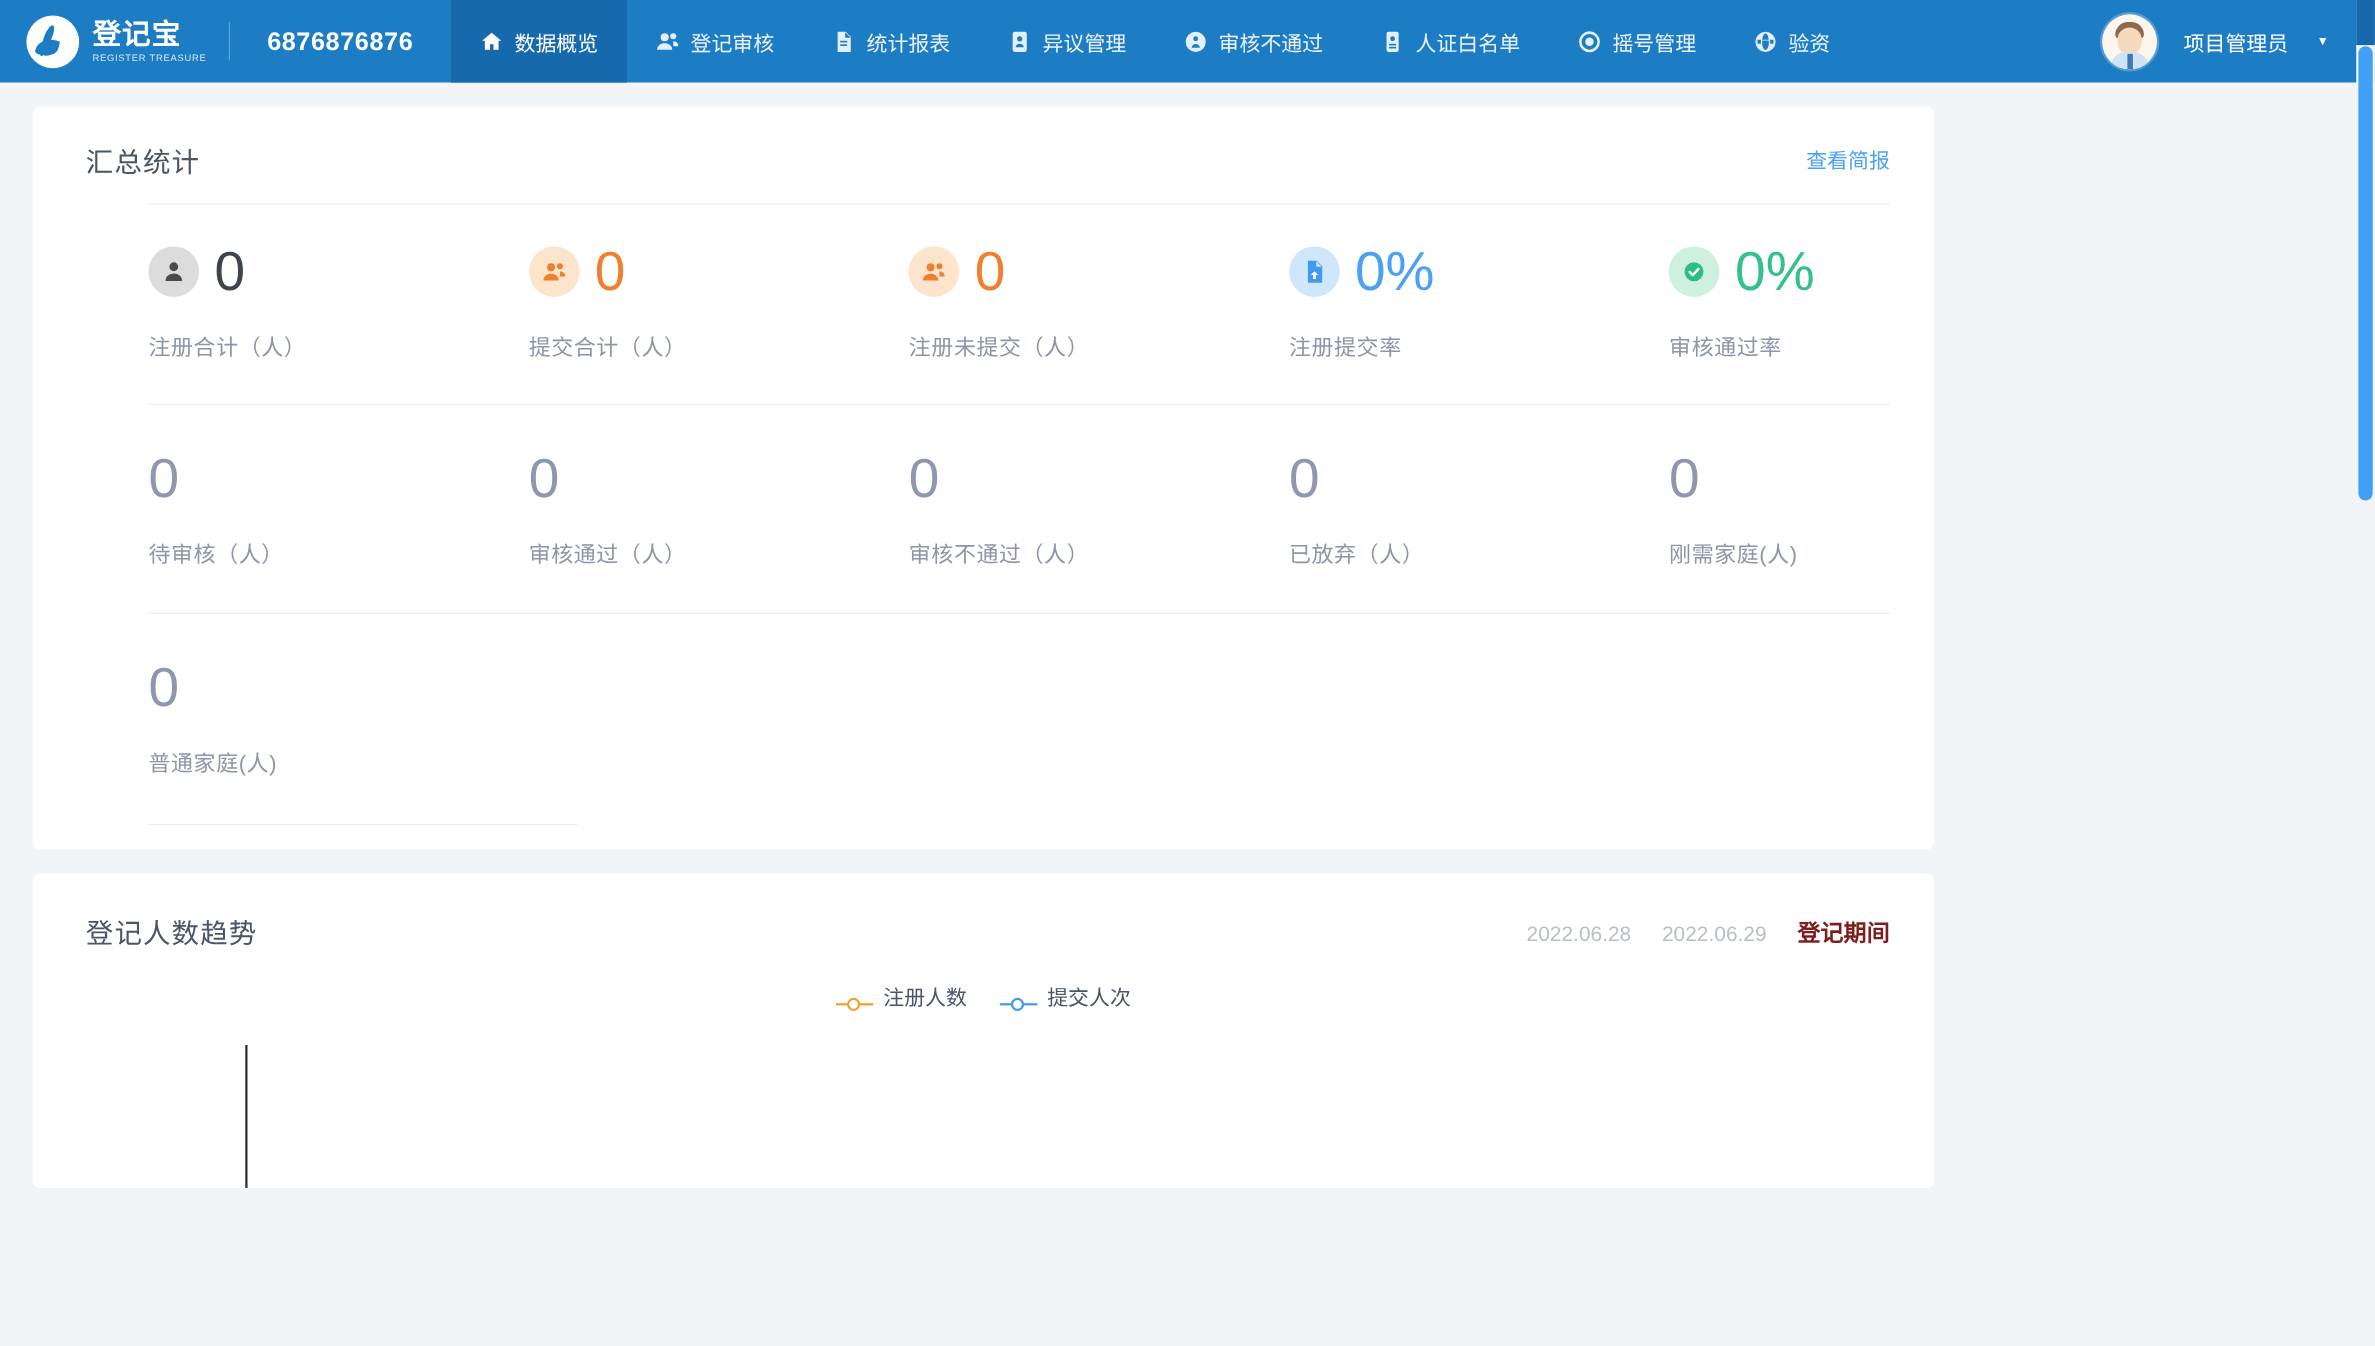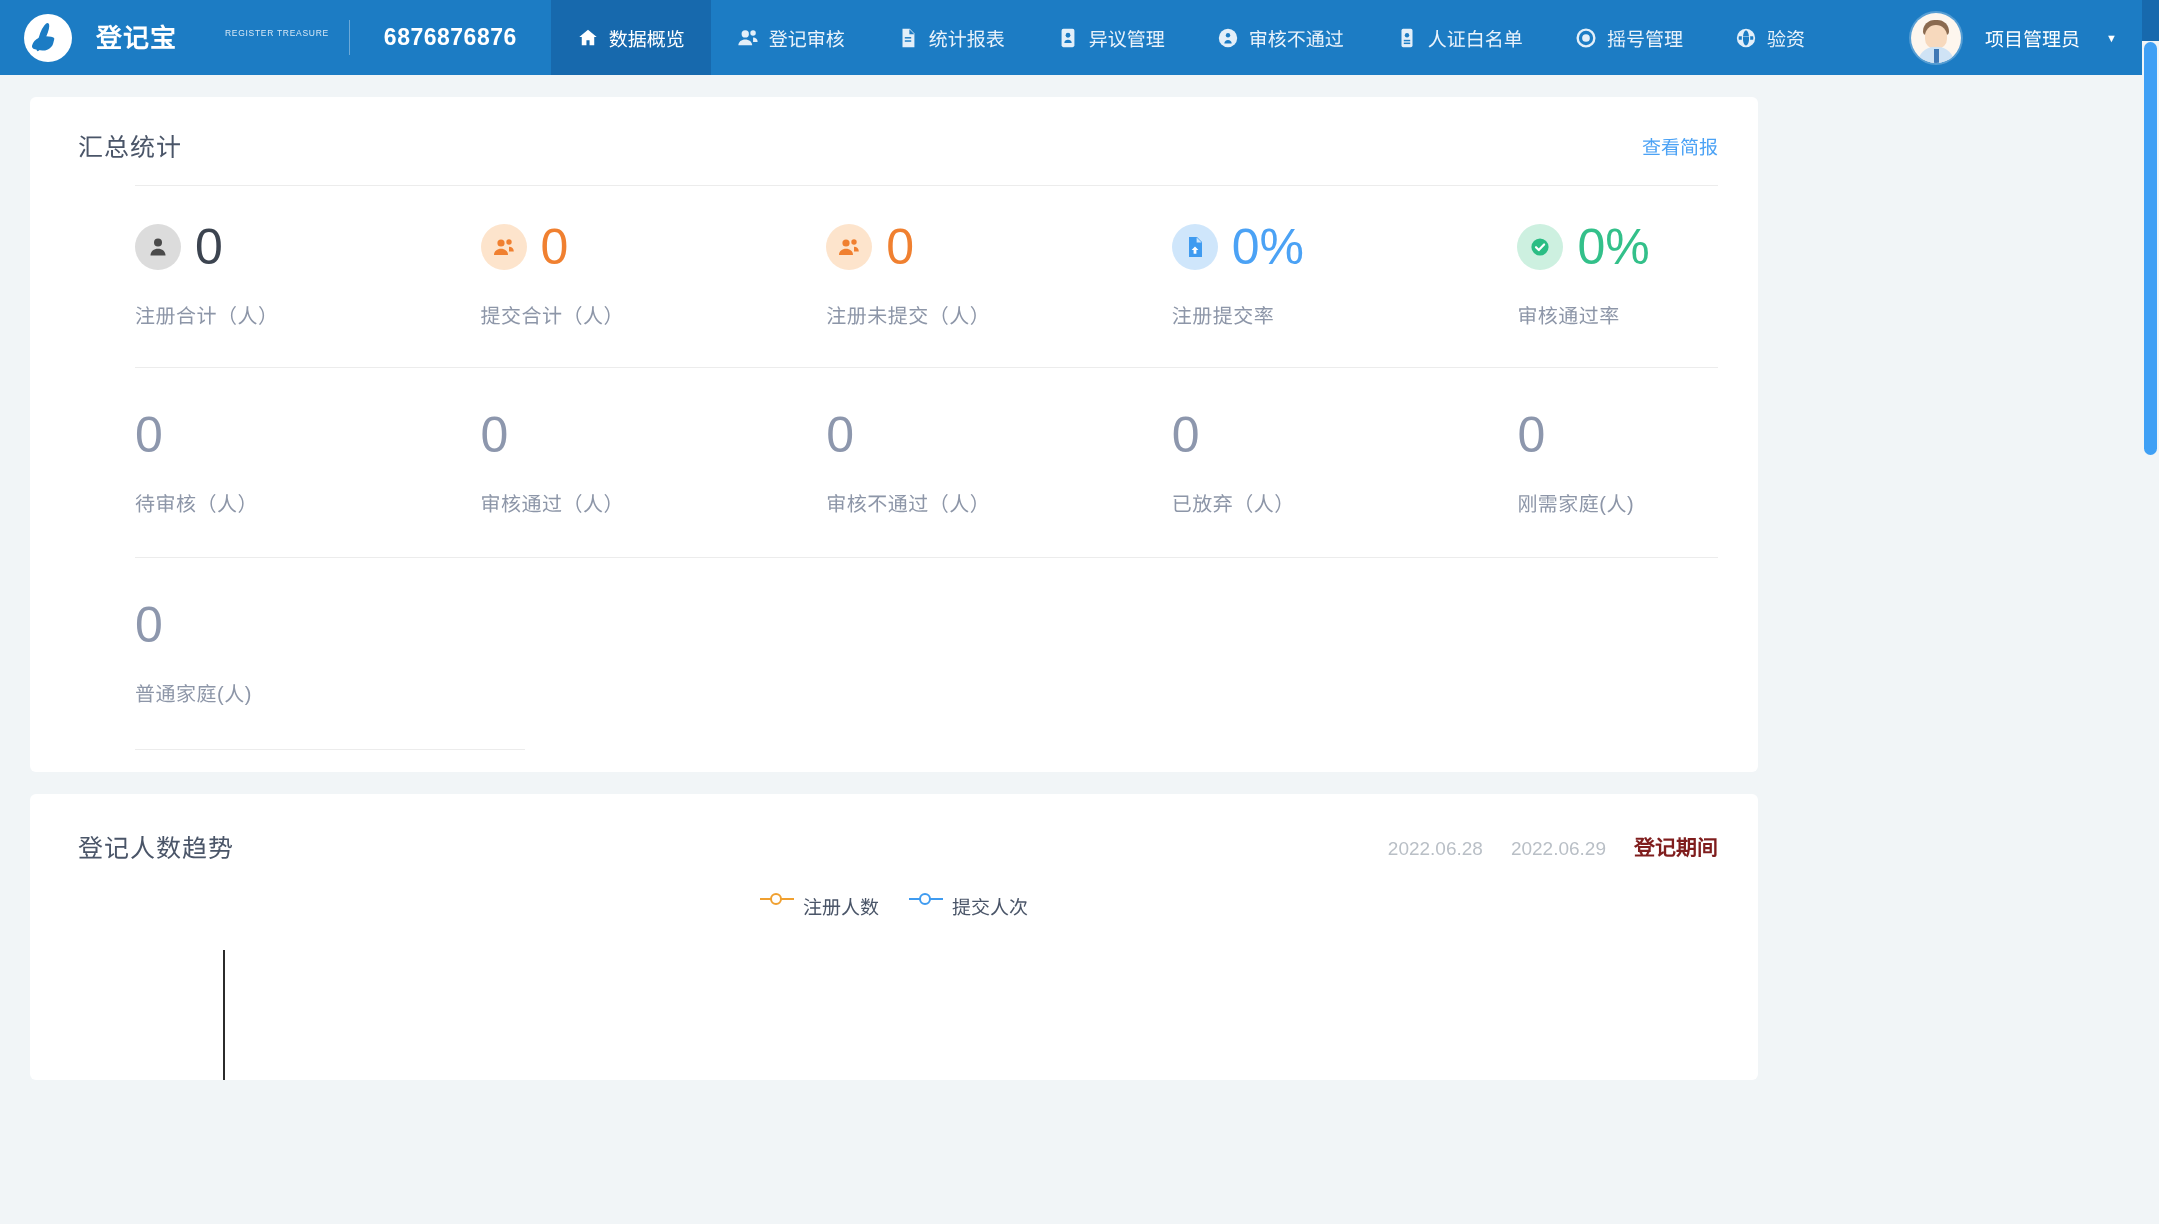--- a/index.html
+++ b/index.html
@@ -51,26 +51,25 @@
   .brand-logo::after {
     content: "";
     position: absolute;
     left: 9px; top: 21px;
     width: 20px; height: 16px;
     background: #1c7cc4;
     border-radius: 90% 10% 70% 20%;
     transform: rotate(14deg);
   }
   .brand-text {
-    margin-left: 24px;
-    display: flex;
-    flex-direction: row;
+    margin-left: 12px;
+    display: flex;
+    flex-direction: column;
     justify-content: center;
     line-height: 1;
-    gap: 48px;
   }
   .brand-name {
     font-size: 26px;
     font-weight: 700;
     letter-spacing: 1px;
     color: #ffffff;
   }
   .brand-sub {
     font-size: 8.5px;
     letter-spacing: 0.7px;
@@ -259,21 +258,21 @@
   .trend-dates { display: flex; align-items: baseline; gap: 28px; }
   .trend-date { font-size: 19px; color: #b9bfc6; }
   .trend-period { font-size: 21px; color: #7f1d1d; font-weight: 700; }
   .legend {
     display: flex;
     justify-content: center;
     align-items: center;
     gap: 30px;
     margin-top: 28px;
   }
-  .legend-item { display: flex; align-items: flex-start; gap: 9px; font-family: Liberation Mono, monospace; }
+  .legend-item { display: flex; align-items: flex-end; gap: 9px; font-family: Liberation Mono, monospace; }
   .legend-mark { width: 34px; height: 14px; position: relative; flex: 0 0 auto; }
   .legend-mark .ln {
     position: absolute;
     top: 6px; left: 0;
     width: 34px; height: 2px;
   }
   .legend-mark .dot {
     position: absolute;
     top: 1px; left: 10px;
     width: 12px; height: 12px;

